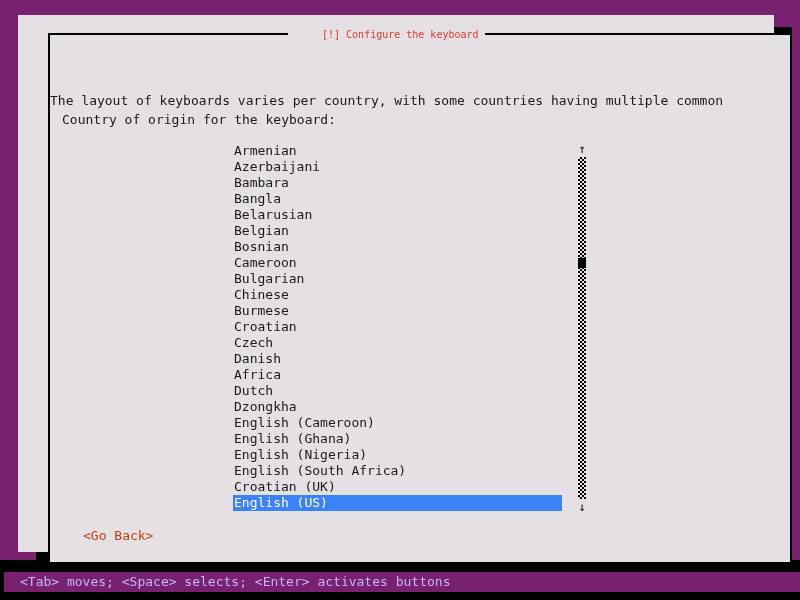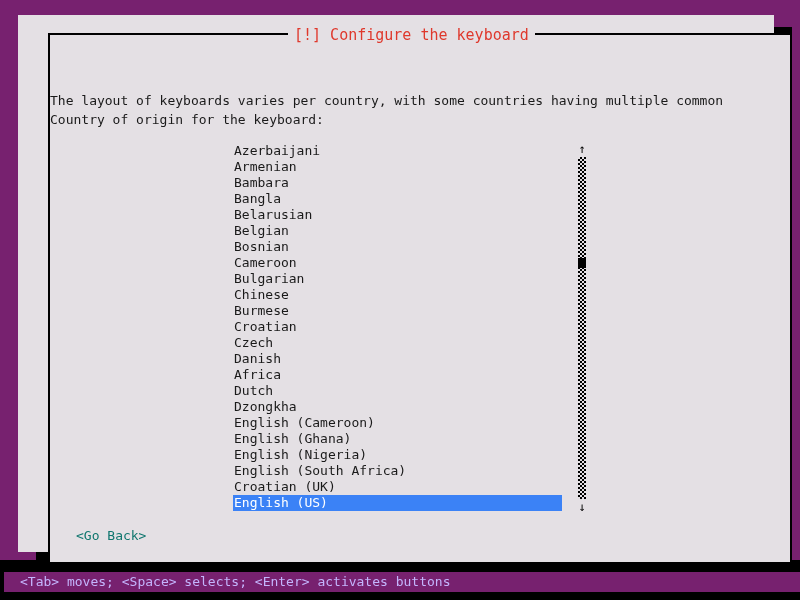--- a/index.html
+++ b/index.html
@@ -81,42 +81,44 @@
     top: 11px;
     height: 18px;
     background: #e4e0e4;
     padding: 0 6px;
     display: flex;
     align-items: center;
     white-space: nowrap;
   }
   .title-text {
     color: #df382c;
-    font-size: 15px;
+    font-size: 10px;
     line-height: 16px;
     letter-spacing: 0px;
+    margin-left: 28px;
   }
 
   
   .body-text {
     position: absolute;
     left: 32px;
     top: 46px;
     width: 720px;
     color: #1a1a1a;
     white-space: pre-wrap;
   }
   .body-line { display: block; height: 16px; }
 
   .prompt-label {
     position: absolute;
     left: 32px;
     top: 97px;
     color: #1a1a1a;
     white-space: pre;
+    padding-left: 12px;
   }
 
   
   .list {
     position: absolute;
     left: 215px;
     top: 128px;
     width: 330px;
   }
   .list-item {
@@ -171,23 +173,23 @@
     left: 4px;
     top: 117px;
     width: 8px;
     height: 10px;
     background: #000000;
   }
 
   
   .go-back {
     position: absolute;
-    left: 58px;
+    left: 65px;
     top: 513px;
-    color: #0f766e;
+    color: #c2410c;
     white-space: pre;
   }
 
   
   .statusbar {
     position: absolute;
     left: 4px;
     top: 572px;
     width: 800px;
     height: 20px;
@@ -216,22 +218,22 @@
       <span class="title-text">[!] Configure the keyboard</span>
     </div>
 
     <div class="body-text">
       <span class="body-line">The layout of keyboards varies per country, with some countries having multiple common</span>
     </div>
 
     <div class="prompt-label">Country of origin for the keyboard:</div>
 
     <div class="list" id="country-list">
+        <div class="list-item">Armenian</div>
         <div class="list-item">Azerbaijani</div>
-        <div class="list-item">Armenian</div>
         <div class="list-item">Bambara</div>
         <div class="list-item">Bangla</div>
         <div class="list-item">Belarusian</div>
         <div class="list-item">Belgian</div>
         <div class="list-item">Bosnian</div>
         <div class="list-item">Cameroon</div>
         <div class="list-item">Bulgarian</div>
         <div class="list-item">Chinese</div>
         <div class="list-item">Burmese</div>
         <div class="list-item">Croatian</div>

